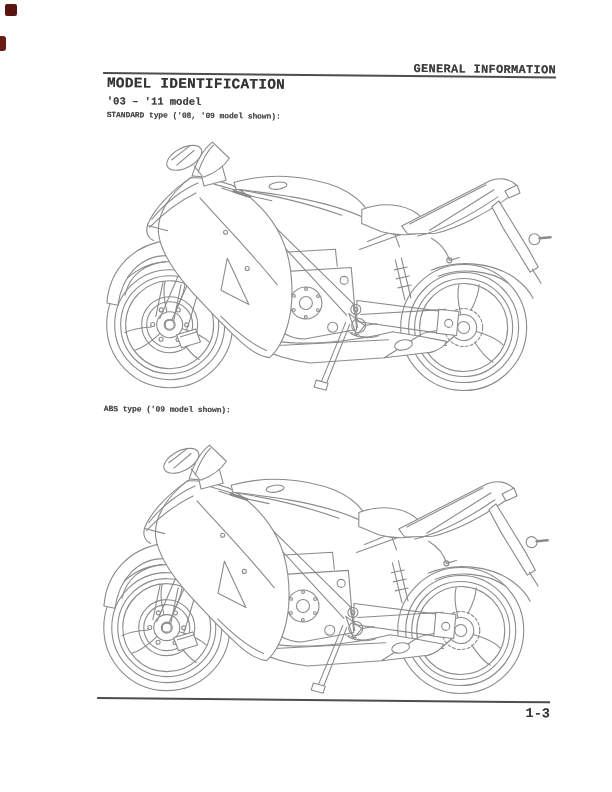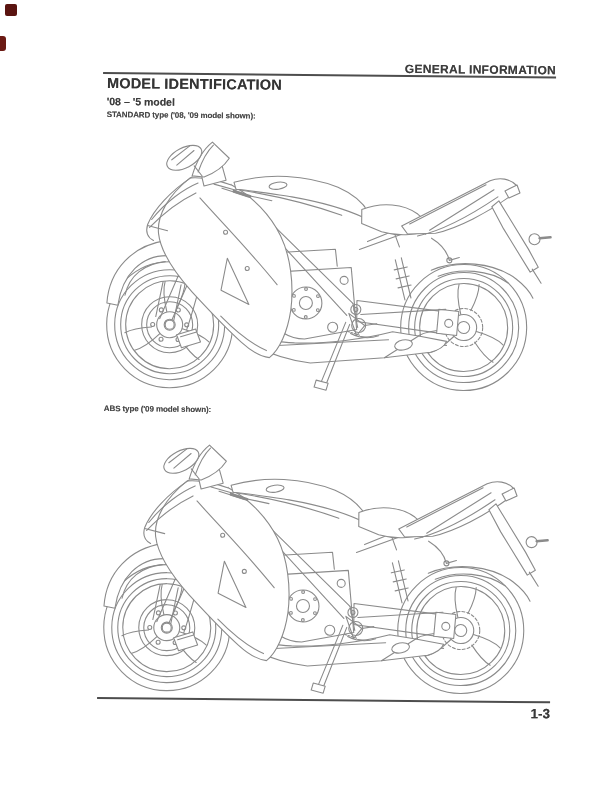--- a/index.html
+++ b/index.html
@@ -1,18 +1,18 @@
 <!DOCTYPE html>
 <html><head>
 <meta charset="utf-8">
 <style>
   html,body{margin:0;padding:0;background:#ffffff;}
   .page{
     position:relative;width:612px;height:792px;background:#ffffff;overflow:hidden;
-    font-family:Liberation Sans, sans-serif;color:#3a3a3a;
+    font-family:Liberation Mono, monospace;color:#3a3a3a;
   }
   .sheet{position:absolute;left:0;top:0;width:612px;height:792px;
     transform:rotate(0.55deg);transform-origin:306px 396px;}
   .scan-mark{position:absolute;background:#5a1410;}
   .mark-a{left:5px;top:4px;width:12px;height:12px;border-radius:2px;}
   .mark-b{left:0;top:36px;width:6px;height:15px;border-radius:0 3px 3px 0;background:#6b1a14;}
   .header-label{
     position:absolute;top:61px;left:253px;width:300px;text-align:right;
     font-size:12px;font-weight:bold;letter-spacing:.3px;color:#3d3d3d;
     text-shadow:0 0 .4px #777;
@@ -49,21 +49,21 @@
 <div class="page">
   <div class="scan-mark mark-a"></div>
   <div class="scan-mark mark-b"></div>
 
   <div class="sheet">
 
     <div class="header-label">GENERAL INFORMATION</div>
     <div class="rule rule-top"></div>
 
     <h1 class="title">MODEL IDENTIFICATION</h1>
-    <div class="model-range">'08 – '5 model</div>
+    <div class="model-range">'03 – '11 model</div>
 
     <div class="caption caption-1">STANDARD type ('08, '09 model shown):</div>
 
     <svg class="bike bike-1" width="452" height="256" viewBox="0 0 452 256">
       <g id="moto" stroke="#8b8b8b" stroke-width="1.1" fill="none" stroke-linecap="round" stroke-linejoin="round">
 
         <circle cx="363" cy="189" r="63"></circle>
         <circle cx="363" cy="189" r="55"></circle>
         <circle cx="363" cy="189" r="49"></circle>
         <circle cx="363" cy="189" r="44"></circle>

